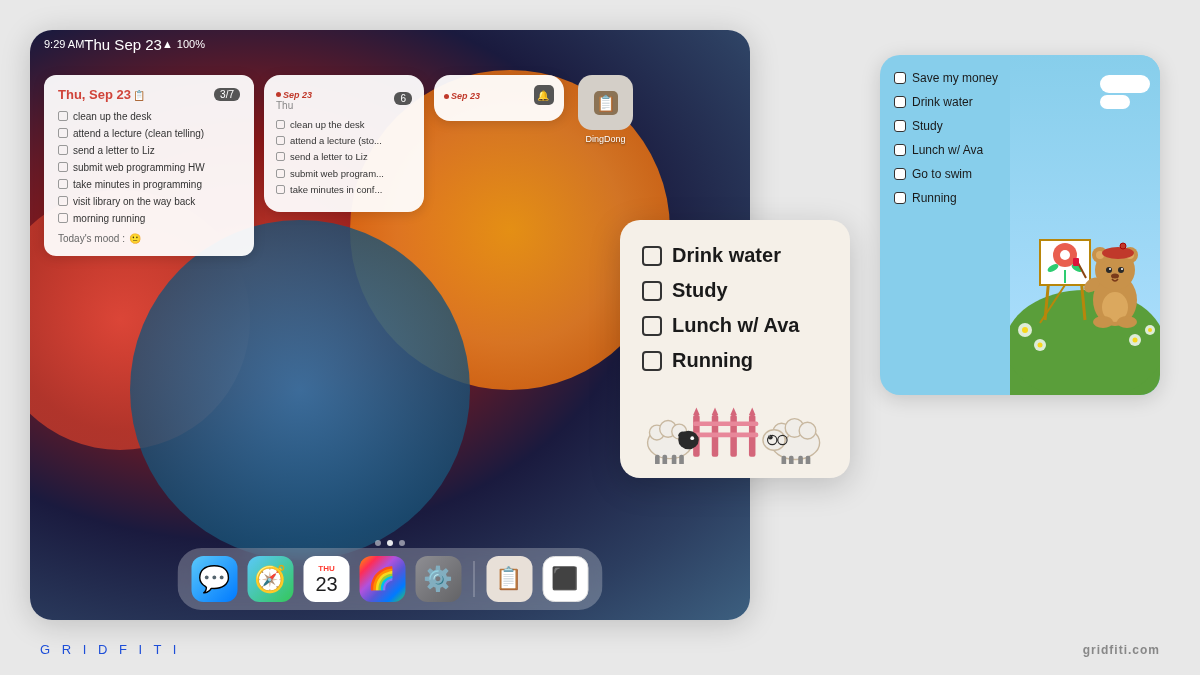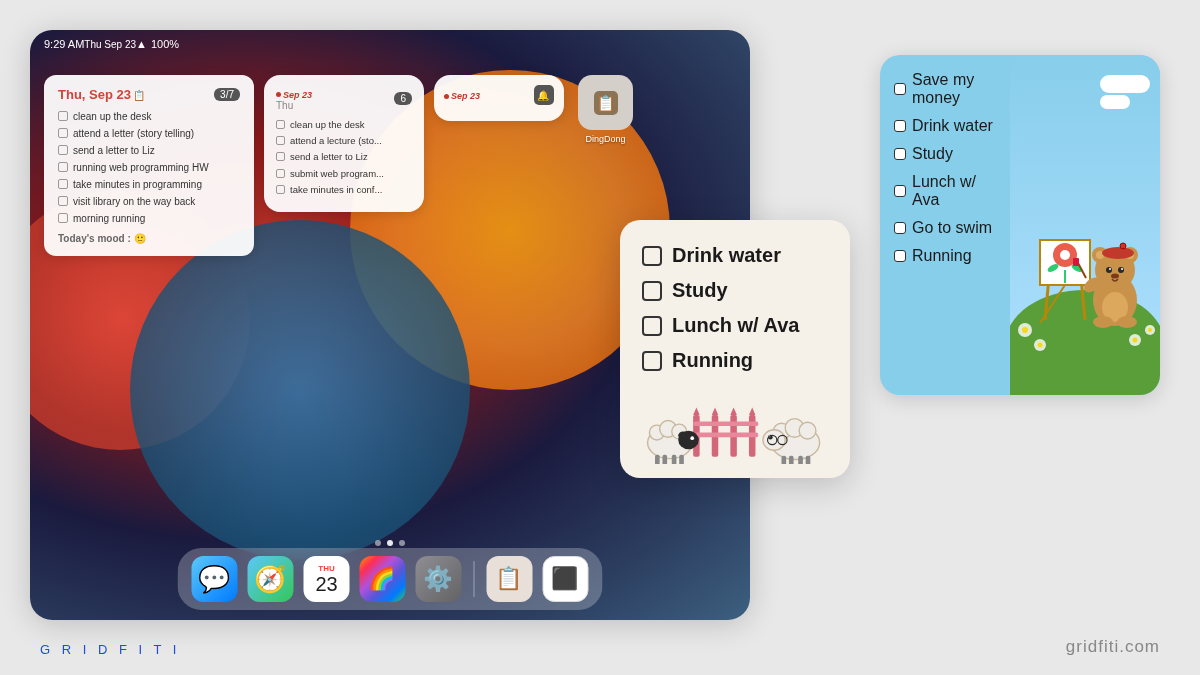--- a/index.html
+++ b/index.html
@@ -19,24 +19,24 @@
       left: 40px;
       font-size: 13px;
       letter-spacing: 4px;
       color: #1d4ed8;
       font-weight: 300;
     }
     .brand-right {
       position: absolute;
       bottom: 18px;
       right: 40px;
-      font-size: 17px;
+      font-size: 12px;
       letter-spacing: 1px;
       color: #888;
-      font-weight: 400;
+      font-weight: 700;
       margin-left: 8px;
     }
 
     
     .ipad-frame {
       position: absolute;
       left: 30px;
       top: 30px;
       width: 720px;
       height: 590px;
@@ -95,21 +95,21 @@
       align-items: center;
       padding: 0 14px;
       z-index: 10;
     }
     .ipad-statusbar .time {
       font-size: 11px;
       color: #fff;
       font-weight: 500;
     }
     .ipad-statusbar .date-center {
-      font-size: 10px;
+      font-size: 15px;
       color: #fff;
     }
     .ipad-statusbar .icons {
       display: flex;
       align-items: center;
       gap: 4px;
       font-size: 11px;
       color: #fff;
     }
 
@@ -220,21 +220,20 @@
       flex-shrink: 0;
       margin-top: 1px;
     }
     .widget-todo-large .w-footer {
       margin-top: 8px;
       font-size: 10px;
       color: #666;
       display: flex;
       align-items: center;
       gap: 4px;
-      font-weight: bold;
     }
 
     
     .widget-todo-medium {
       position: absolute;
       top: 45px;
       left: 234px;
       width: 160px;
       background: rgba(255,255,255,0.94);
       border-radius: 16px;
@@ -439,21 +438,21 @@
       padding: 16px 8px 16px 14px;
       display: flex;
       flex-direction: column;
       gap: 10px;
       z-index: 2;
     }
     .widget-bear .bear-item {
       display: flex;
       align-items: center;
       gap: 6px;
-      font-size: 16px;
+      font-size: 12px;
       color: #1a1a1a;
       font-weight: 500;
     }
     .widget-bear .bear-item .cb {
       width: 12px;
       height: 12px;
       border: 1.5px solid #333;
       border-radius: 3px;
       flex-shrink: 0;
       background: #fff;
@@ -538,29 +537,29 @@
       </span>
       <span class="w-badge">3/7</span>
     </div>
     <div>
       <div class="todo-item">
           <div class="cb"></div>
           <span>clean up the desk</span>
         </div>
       <div class="todo-item">
           <div class="cb"></div>
-          <span>attend a letter (story telling)</span>
+          <span>attend a lecture (clean telling)</span>
         </div>
       <div class="todo-item">
           <div class="cb"></div>
           <span>send a letter to Liz</span>
         </div>
       <div class="todo-item">
           <div class="cb"></div>
-          <span>running web programming HW</span>
+          <span>submit web programming HW</span>
         </div>
       <div class="todo-item">
           <div class="cb"></div>
           <span>take minutes in programming</span>
         </div>
       <div class="todo-item">
           <div class="cb"></div>
           <span>visit library on the way back</span>
         </div>
       <div class="todo-item">

